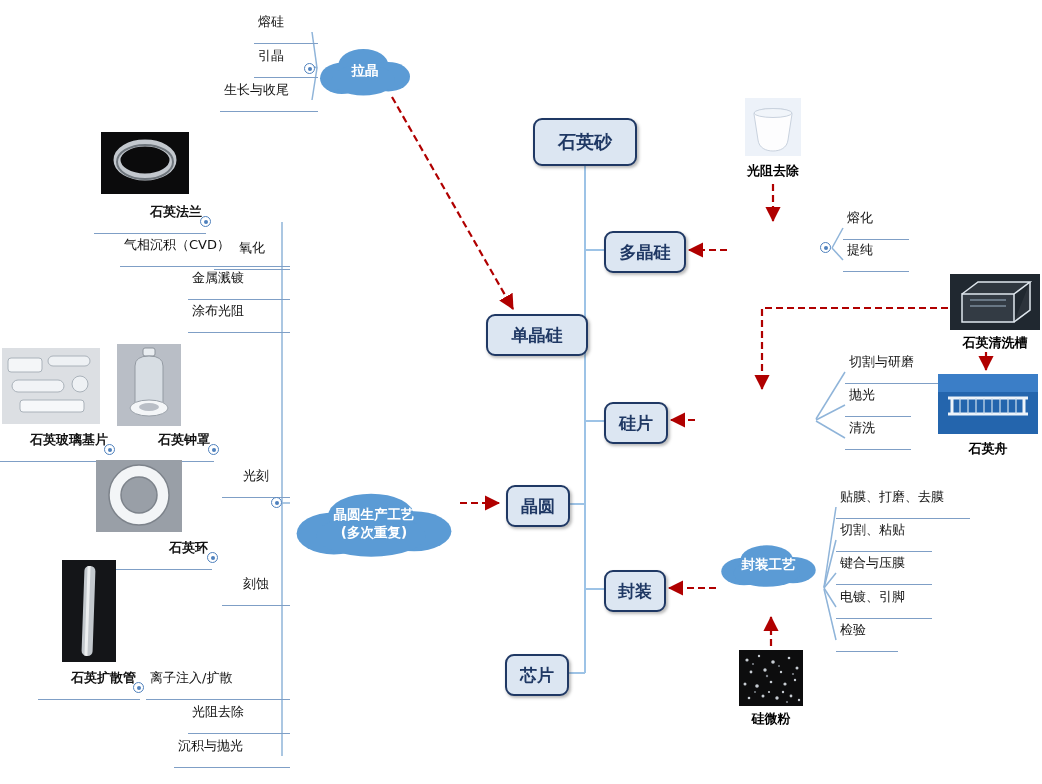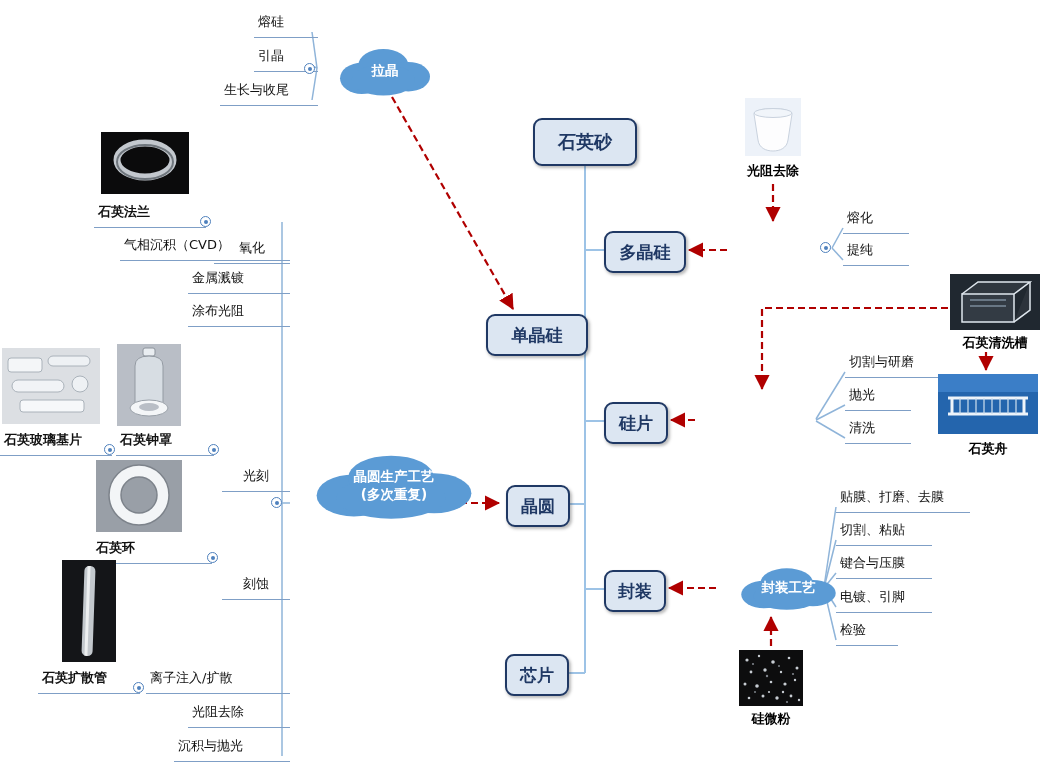--- a/index.html
+++ b/index.html
@@ -2,29 +2,29 @@
 <html><head>
 <meta charset="utf-8">
 <style>
   html,body{margin:0;padding:0;background:#ffffff;}
   .canvas{position:relative;width:1042px;height:784px;background:#ffffff;overflow:hidden;
           font-family:"DejaVu Sans","Liberation Sans",sans-serif;}
   .overlay{position:absolute;left:0;top:0;z-index:1;}
   .node{position:absolute;z-index:3;border:2.5px solid #1f3864;border-radius:9px;background:#dce6f2;
         color:#1f3864;font-weight:bold;display:flex;align-items:center;justify-content:center;
         font-size:17px;box-shadow:1.5px 2px 3px rgba(60,60,60,.35);}
-  .cloud{position:absolute;z-index:3;margin-left:20px;}
+  .cloud{position:absolute;z-index:3;}
   .cloud svg{position:absolute;left:0;top:0;width:100%;height:100%;}
   .cloud .cloud-label{position:absolute;left:0;top:0;right:0;bottom:0;display:flex;flex-direction:column;
         align-items:center;justify-content:center;color:#fff;font-weight:bold;font-size:13.5px;
         text-align:center;line-height:1.3;}
   .leaf{position:absolute;z-index:3;font-size:13px;color:#111;border-bottom:1.6px solid #7f9fc6;
-        padding:2px 4px 8px;white-space:nowrap;line-height:15px;}
+        padding:2px 4px 14px;white-space:nowrap;line-height:15px;}
   .leaf.c{text-align:center;margin-top:36px;}
-  .leaf.b{font-weight:bold;text-align:left;}
+  .leaf.b{font-weight:bold;text-align:right;}
   .toggle{position:absolute;z-index:4;width:9px;height:9px;border:1px solid #4f81bd;border-radius:50%;background:#fff;}
   .toggle::after{content:"";position:absolute;left:2.5px;top:2.5px;width:4px;height:4px;border-radius:50%;background:#4f81bd;}
   .imgnode{position:absolute;z-index:3;}
   .imgnode svg{display:block;width:100%;height:100%;}
   .imglabel{position:absolute;z-index:3;font-size:13px;font-weight:bold;color:#000;text-align:center;white-space:nowrap;}
 </style>
 </head>
 <body>
 
 <div class="canvas">
@@ -91,36 +91,36 @@
           <ellipse cx="58" cy="44" rx="38" ry="19"></ellipse>
         </g>
     </svg>
     <div class="cloud-label">
         <span>拉晶</span>
       </div>
   </div>
 
 
 
-  <div class="cloud" style="left:288px;top:449px;width:172px;height:73px">
+  <div class="cloud" style="left:288px;top:487px;width:172px;height:73px">
     <svg viewBox="0 0 120 66" preserveAspectRatio="none">
       <g fill="#5b9bd5">
           <ellipse cx="32" cy="42" rx="26" ry="19"></ellipse>
           <ellipse cx="58" cy="26" rx="30" ry="20"></ellipse>
           <ellipse cx="88" cy="40" rx="26" ry="18"></ellipse>
           <ellipse cx="58" cy="44" rx="38" ry="19"></ellipse>
         </g>
     </svg>
     <div class="cloud-label">
       <span>晶圆生产工艺</span>
       <span>(多次重复)</span>
     </div>
   </div>
 
-  <div class="cloud" style="left:716px;top:564px;width:105px;height:48px">
+  <div class="cloud" style="left:716px;top:541px;width:105px;height:48px">
     <svg viewBox="0 0 120 66" preserveAspectRatio="none">
       <g fill="#5b9bd5">
           <ellipse cx="32" cy="42" rx="26" ry="19"></ellipse>
           <ellipse cx="58" cy="26" rx="30" ry="20"></ellipse>
           <ellipse cx="88" cy="40" rx="26" ry="18"></ellipse>
           <ellipse cx="58" cy="44" rx="38" ry="19"></ellipse>
         </g>
     </svg>
     <div class="cloud-label">
         <span>封装工艺</span>

